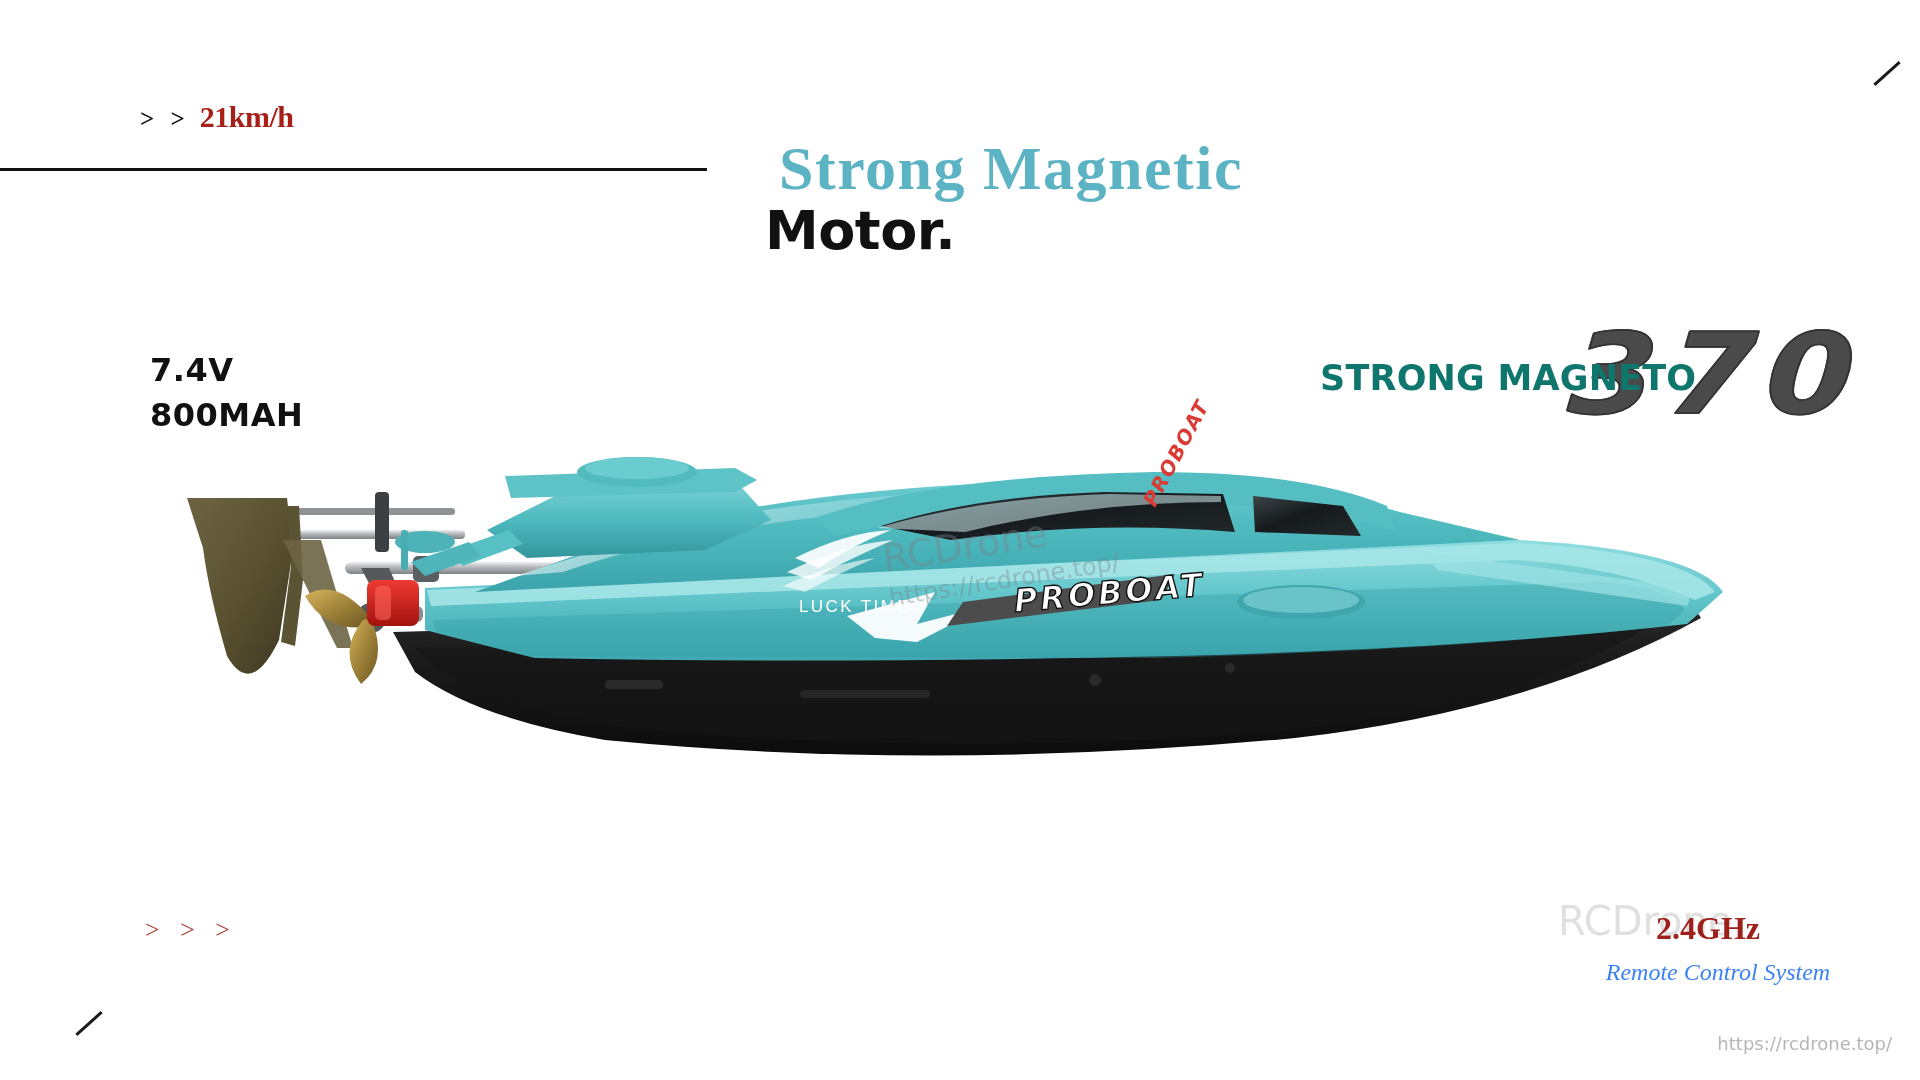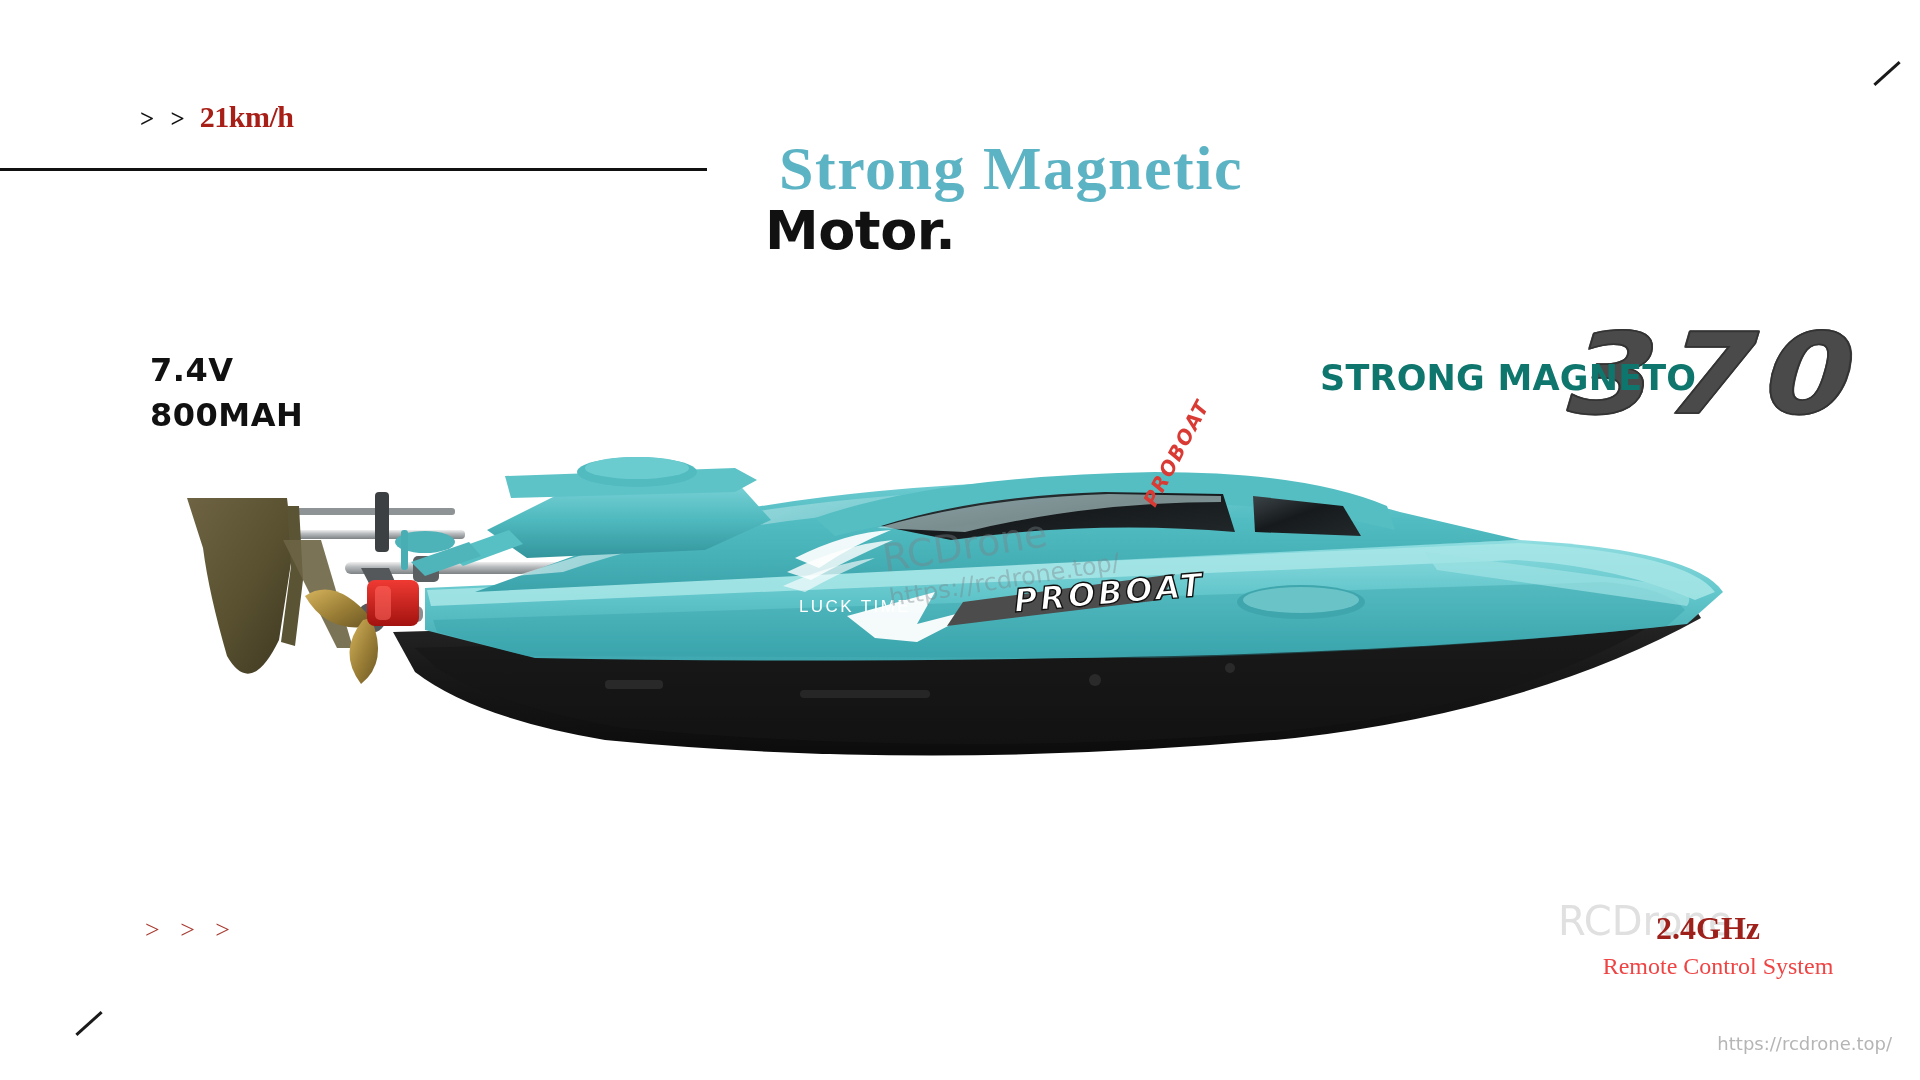--- a/index.html
+++ b/index.html
@@ -204,26 +204,27 @@
     top: 12px;
     font-family: "Liberation Serif", serif;
     font-weight: bold;
     font-size: 32px;
     color: #9e201a;
     white-space: nowrap;
   }
   .rc-sub {
     position: absolute;
     left: 0px;
-    top: 55px;
+    top: 61px;
     width: 340px;
     font-family: "Liberation Serif", serif;
     font-size: 24px;
-    color: #ef4444;
-    white-space: nowrap;
+    color: #3b82f6;
+    white-space: nowrap;
+    font-style: italic;
   }
 
   
   .site-url {
     position: absolute;
     right: 28px;
     bottom: 26px;
     font-family: "DejaVu Sans", sans-serif;
     font-size: 18px;
     color: #b5b5b5;

